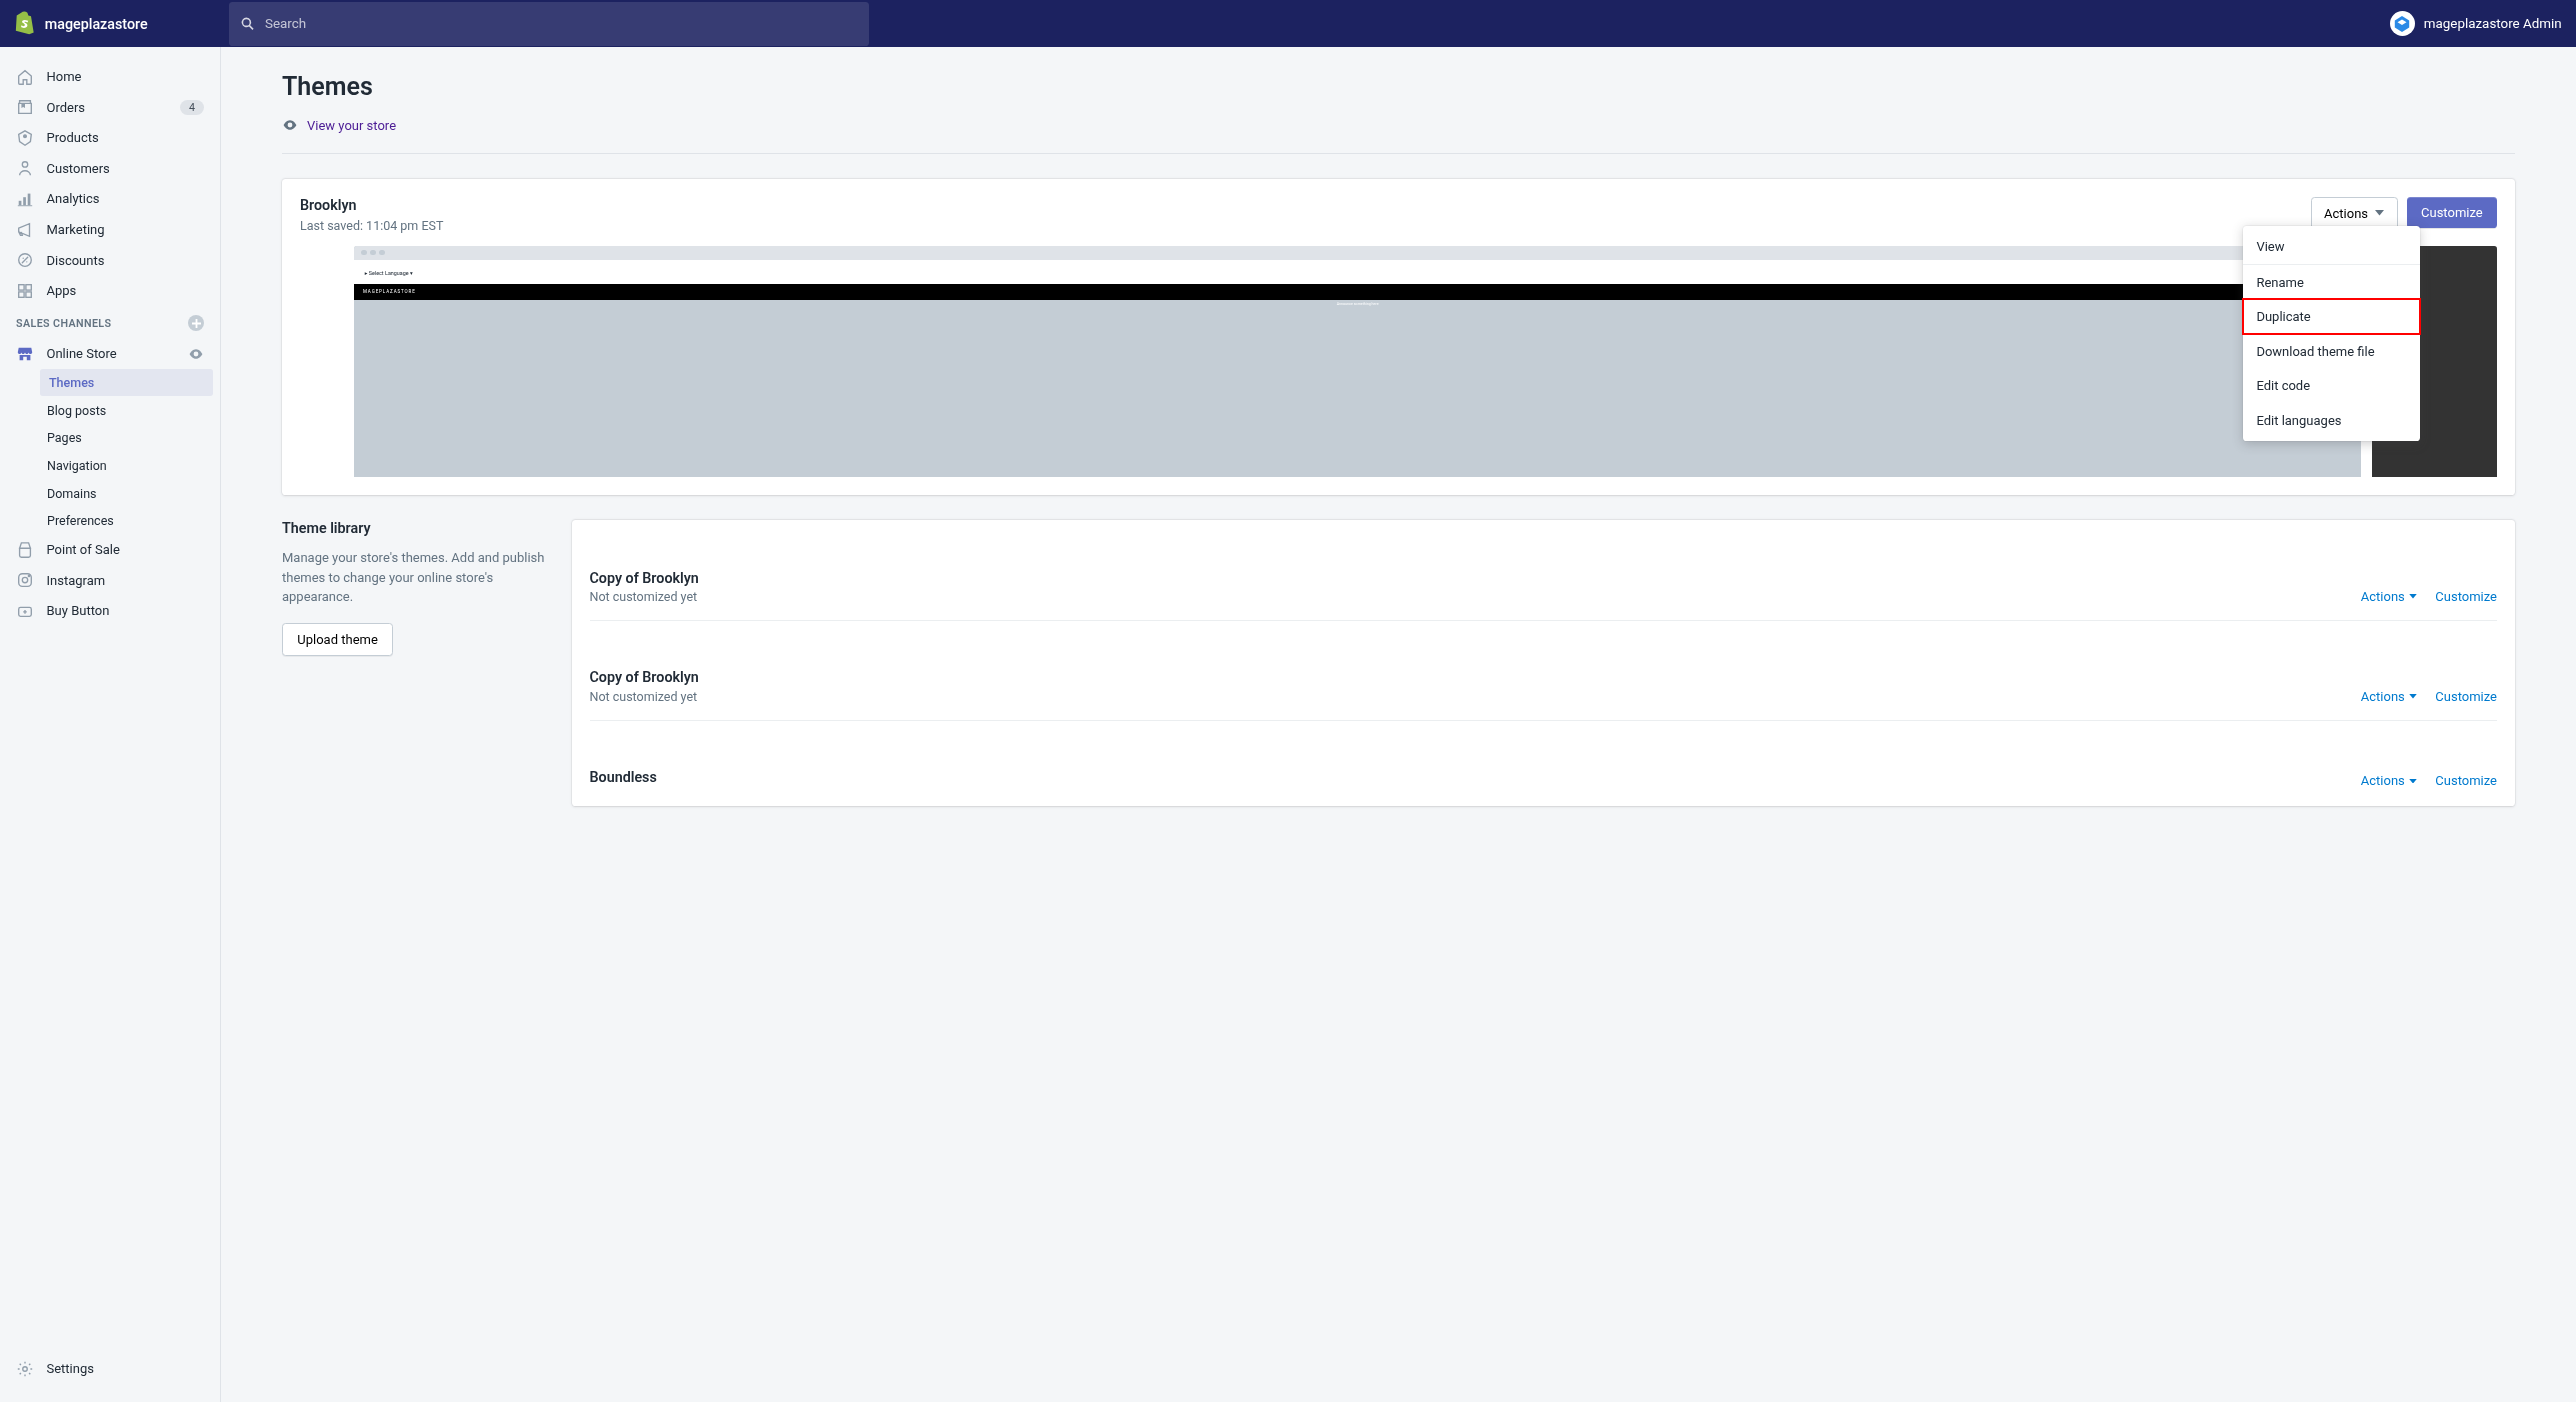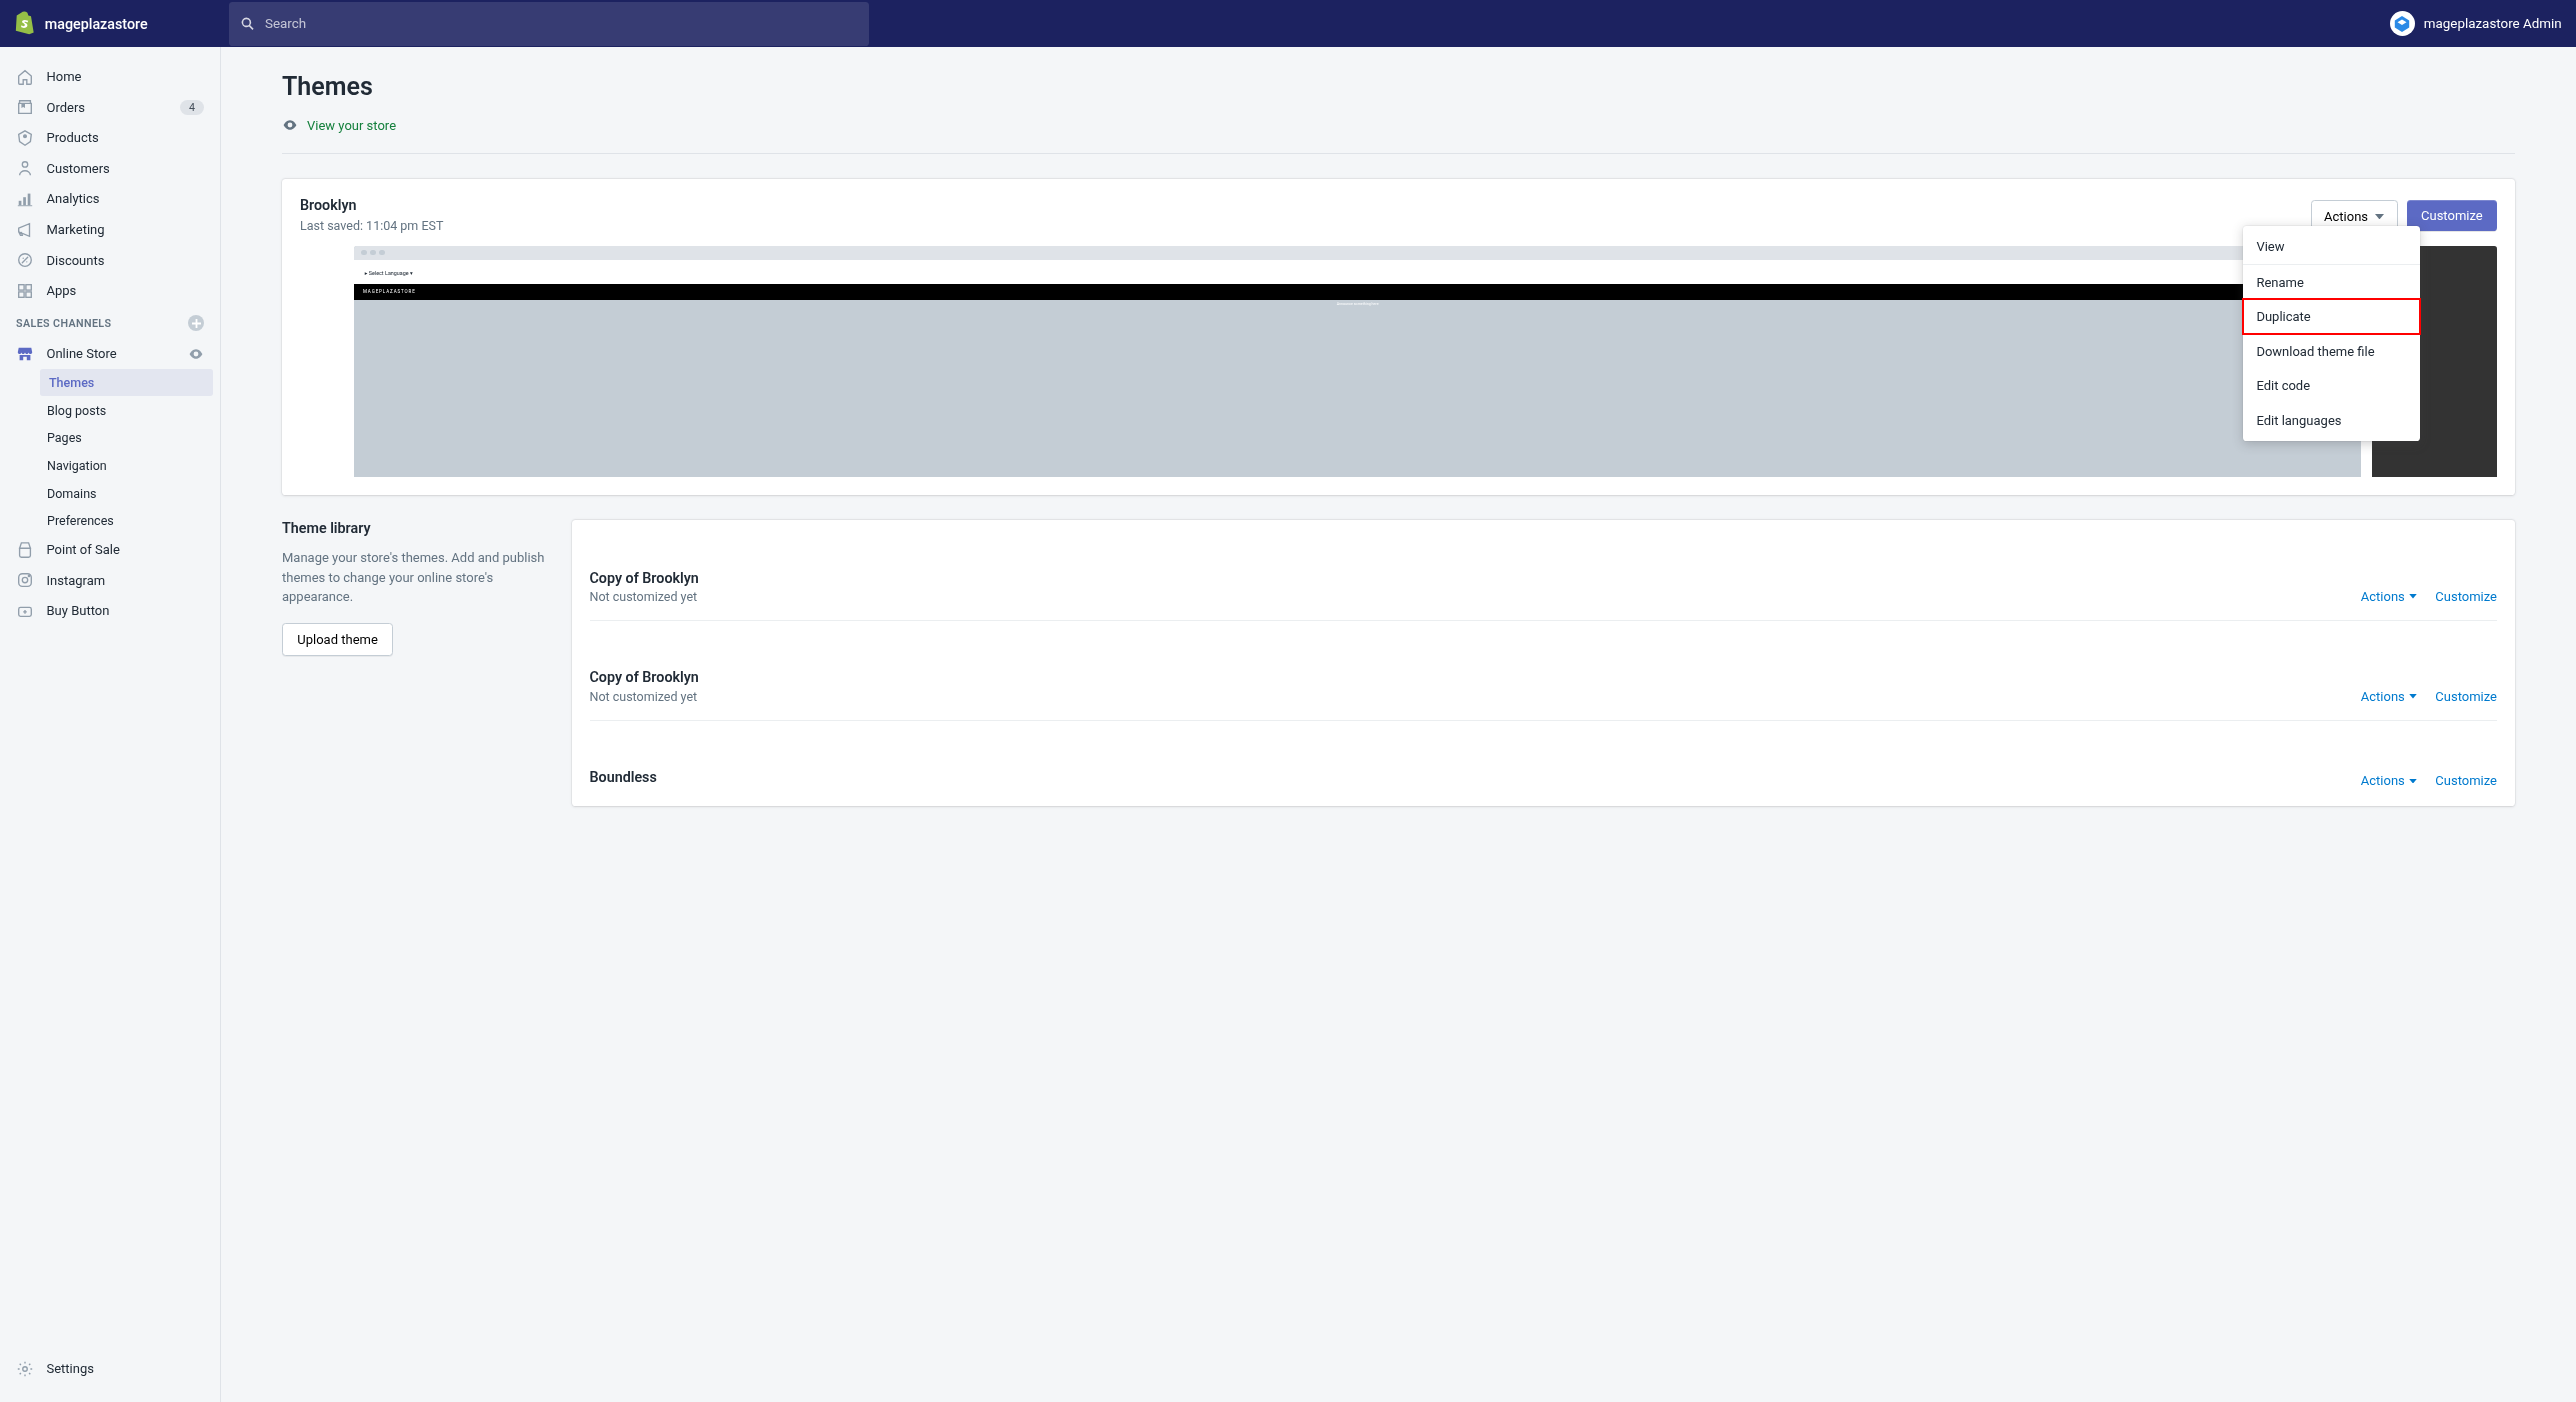--- a/index.html
+++ b/index.html
@@ -23,30 +23,30 @@
     .nav-badge { margin-left: auto; background: #dfe3e8; border-radius: 9px; padding: 0.9px 9px; font-size: 10.7px; color: #454f5b; }
     .nav-section-header { display: flex; align-items: center; padding: 9px 16px 7.2px; font-size: 10.7px; font-weight: 600; color: #637381; letter-spacing: 0.4px; }
     .nav-section-header .add-icon { margin-left: auto; width: 16px; height: 16px; background: #c4cdd5; border-radius: 50%; display: flex; align-items: center; justify-content: center; color: white; font-size: 12.5px; cursor: pointer; }
     .nav-sub-item { padding: 6.3px 16px 6.3px 47px; font-size: 12.5px; color: #212b36; cursor: pointer; border-radius: 2.7px; margin: 0 7.2px 0 0; }
     .nav-sub-item.active { background: #e3e6f0; color: #5c6ac4; font-weight: 500; margin-left: 40px; padding-left: 9px; }
     .nav-action-right { margin-left: auto; color: #919eab; cursor: pointer; }
     .settings-item { position: absolute; bottom: 18px; left: 0; right: 0; }
     
     .main { flex: 1; padding: 25px 61px; }
     .page-title { font-size: 25px; font-weight: 600; margin-bottom: 16px; }
-    .view-store { display: flex; align-items: center; gap: 9px; color: #15803d; font-size: 13px; padding-bottom: 19.7px; border-bottom: 0.9px solid #dfe3e8; cursor: pointer; }
+    .view-store { display: flex; align-items: center; gap: 9px; color: #4c1d95; font-size: 13px; padding-bottom: 19.7px; border-bottom: 0.9px solid #dfe3e8; cursor: pointer; }
     
     .content-row { display: flex; gap: 21.5px; margin-top: 25px; }
     .left-col { width: 268px; flex-shrink: 0; }
     .left-col h3 { font-size: 14.3px; font-weight: 600; margin-bottom: 12.5px; }
     .left-col p { font-size: 13px; color: #637381; line-height: 1.5; }
     .upload-btn { margin-top: 16px; padding: 8px 14.3px; background: white; border: 0.9px solid #c4cdd5; border-radius: 3.6px; font-size: 13px; cursor: pointer; box-shadow: 0 0.9px 0 rgba(0,0,0,0.05); }
     
     .card { flex: 1; background: white; border-radius: 3.6px; box-shadow: 0 0 0 0.9px rgba(63,63,68,0.05), 0 0.9px 2.7px rgba(63,63,68,0.15); padding: 18px; position: relative; }
-    .card-header { display: flex; align-items: flex-end; justify-content: space-between; margin-bottom: 8px; }
+    .card-header { display: flex; align-items: flex-start; justify-content: space-between; margin-bottom: 8px; }
     .card-header h4 { font-size: 14.3px; font-weight: 600; margin-bottom: 5.4px; }
     .card-header .meta { font-size: 12.5px; color: #637381; }
     .card-actions-row { display: flex; gap: 9px; align-items: flex-start; }
     
     .actions-btn { padding: 8px 12.5px; background: white; border: 0.9px solid #c4cdd5; border-radius: 3.6px; font-size: 13px; cursor: pointer; display: flex; align-items: center; gap: 7.2px; box-shadow: 0 0.9px 0 rgba(0,0,0,0.05); }
     .customize-btn { padding: 8px 14.3px; background: #5c6ac4; color: white; border: none; border-radius: 3.6px; font-size: 13px; cursor: pointer; box-shadow: inset 0 0.9px 0 rgba(255,255,255,0.2), 0 0.9px 0 rgba(0,0,0,0.1); }
     
     .dropdown { position: absolute; top: 47px; right: 95px; background: white; border-radius: 3.6px; box-shadow: 0 0 0 0.9px rgba(63,63,68,0.05), 0 2.7px 10.7px rgba(63,63,68,0.25); width: 177px; z-index: 10; padding: 3.6px 0; }
     .dropdown-item { padding: 9.8px 13.4px; font-size: 13px; cursor: pointer; }
     .dropdown-item.highlighted { outline: 2.7px solid #ff0000; outline-offset: -1.8px; }

